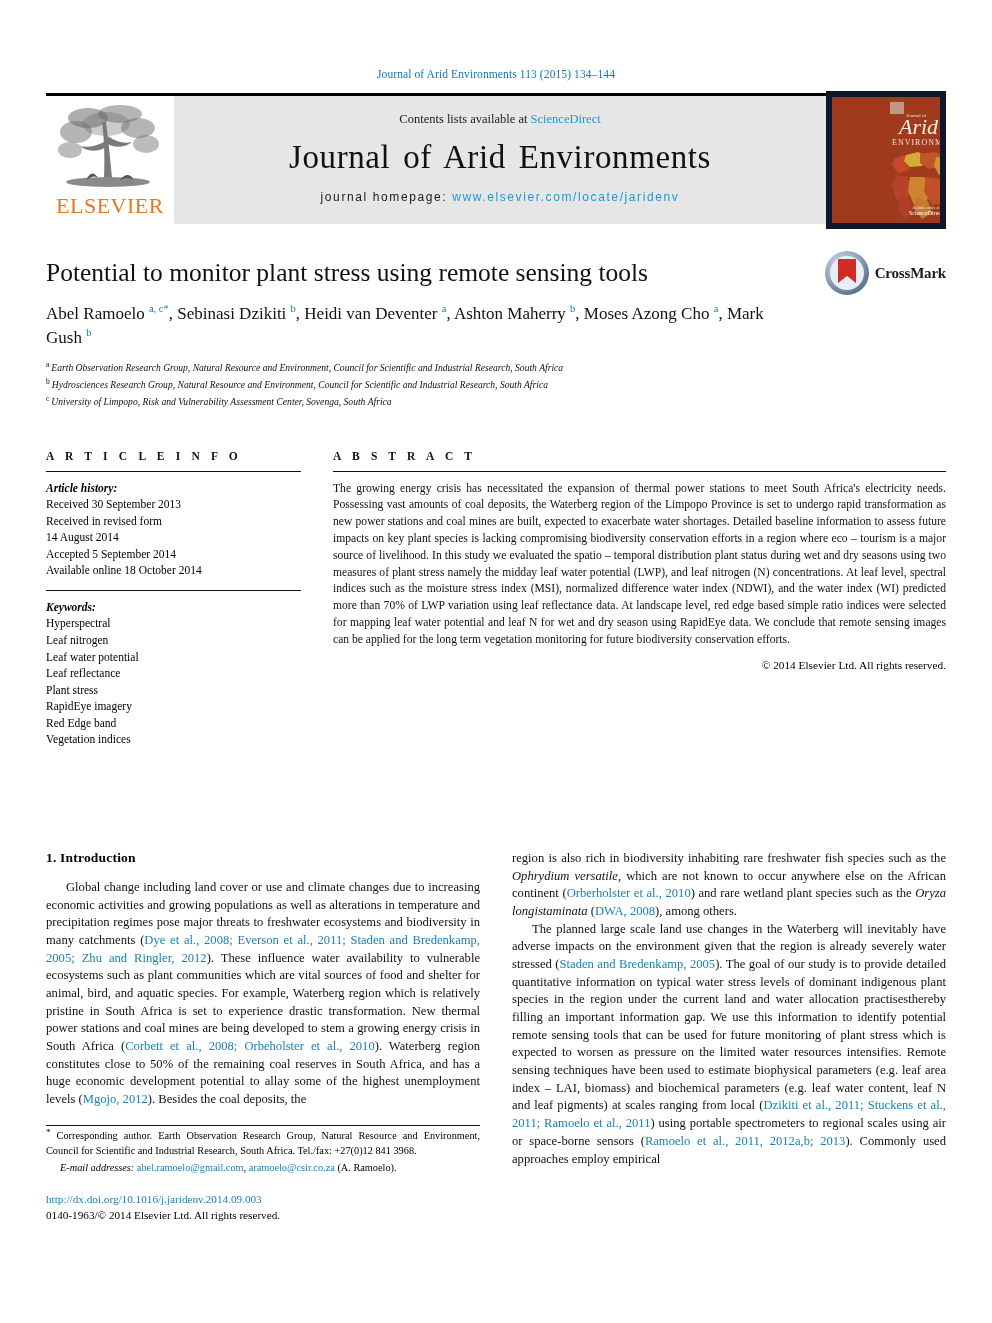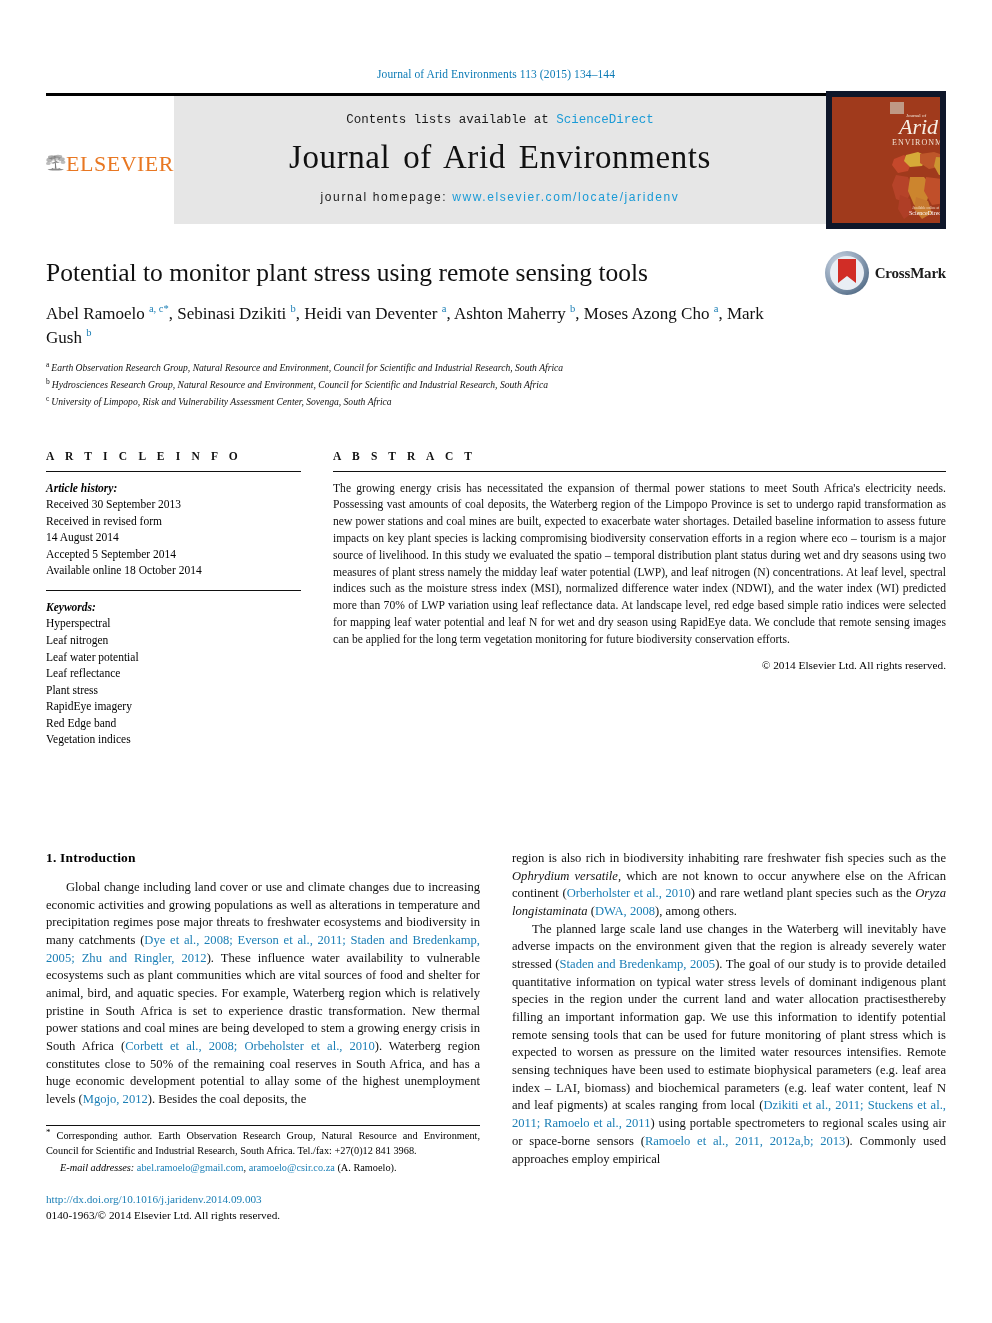--- a/index.html
+++ b/index.html
@@ -38,21 +38,21 @@
     margin-top: 13px;
     border-top: 3px solid #000;
     display: flex;
     align-items: stretch;
     height: 128px;
   }
   .elsevier-cell {
     width: 128px;
     flex: 0 0 128px;
     display: flex;
-    flex-direction: row;
+    flex-direction: column;
     align-items: center;
     justify-content: flex-start;
     padding-top: 6px;
     box-sizing: border-box;
     background: #fff;
   }
   .tree-svg { display:block; }
   .elsevier-word {
     font-family: "Liberation Serif", serif;
     color: #E87722;
@@ -65,21 +65,21 @@
     flex: 1 1 auto;
     background: #e6e6e6;
     display: flex;
     flex-direction: column;
     align-items: center;
     justify-content: center;
     padding: 6px 10px 10px 10px;
     box-sizing: border-box;
   }
   .contents-line {
-    font-family: Liberation Mono, monospace;
+    font-family: Liberation Serif, serif;
     font-size: 12.5px;
     color: #1a1a1a;
     margin-bottom: 12px;
   }
   .contents-line .sd { color: #1a9ad6; }
   .journal-title {
     font-family: "Liberation Serif", serif;
     font-size: 33px;
     color: #111;
     letter-spacing: .6px;

